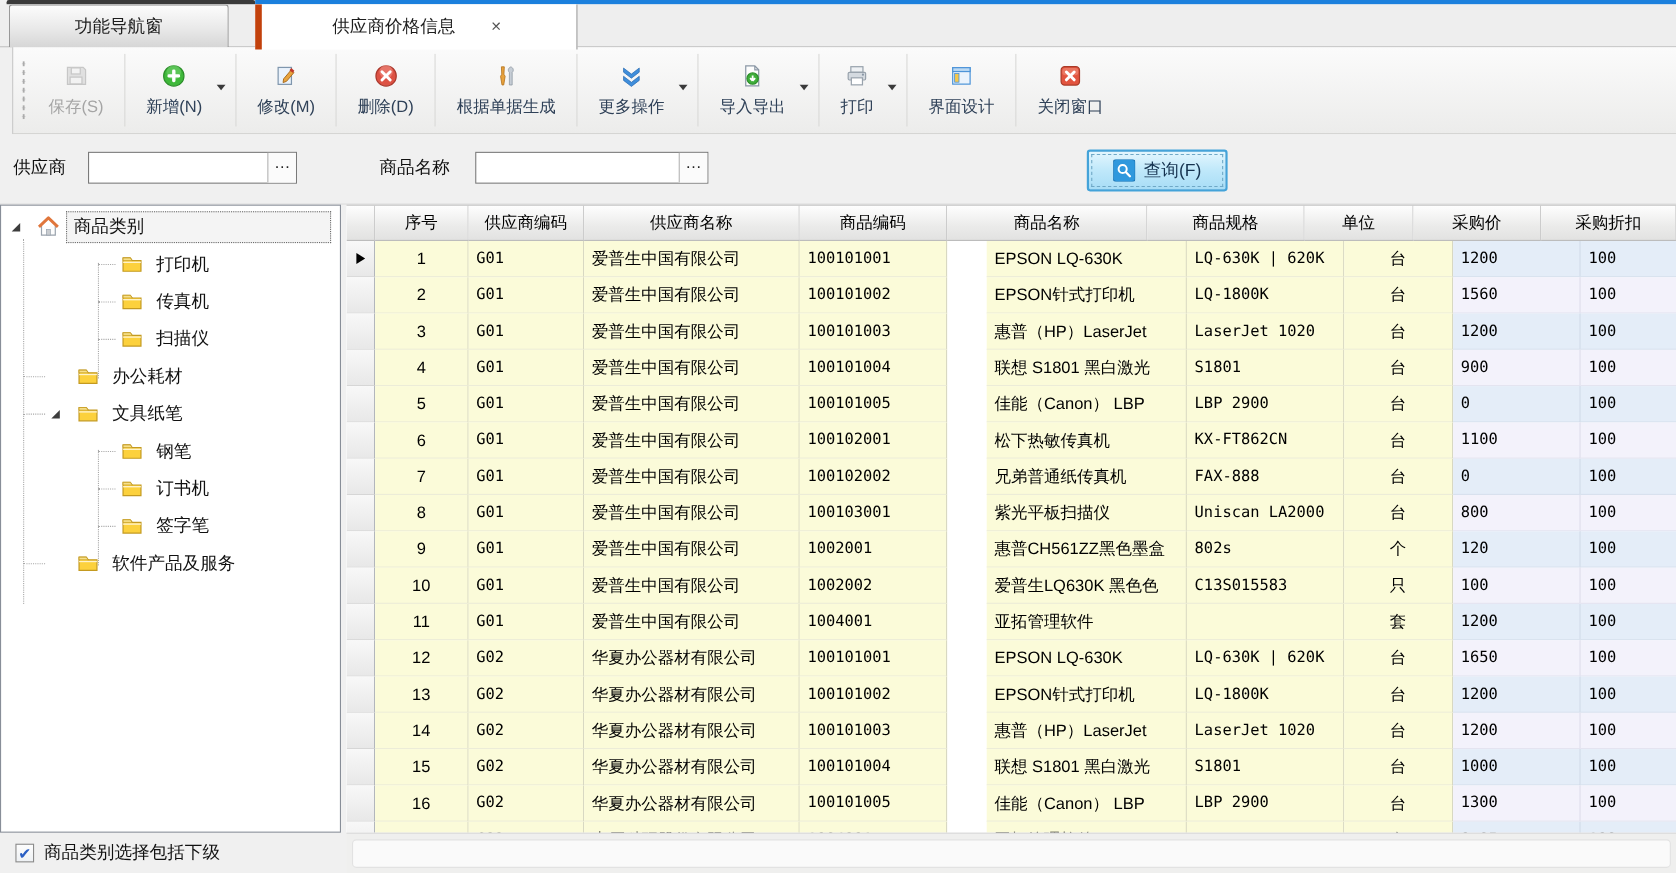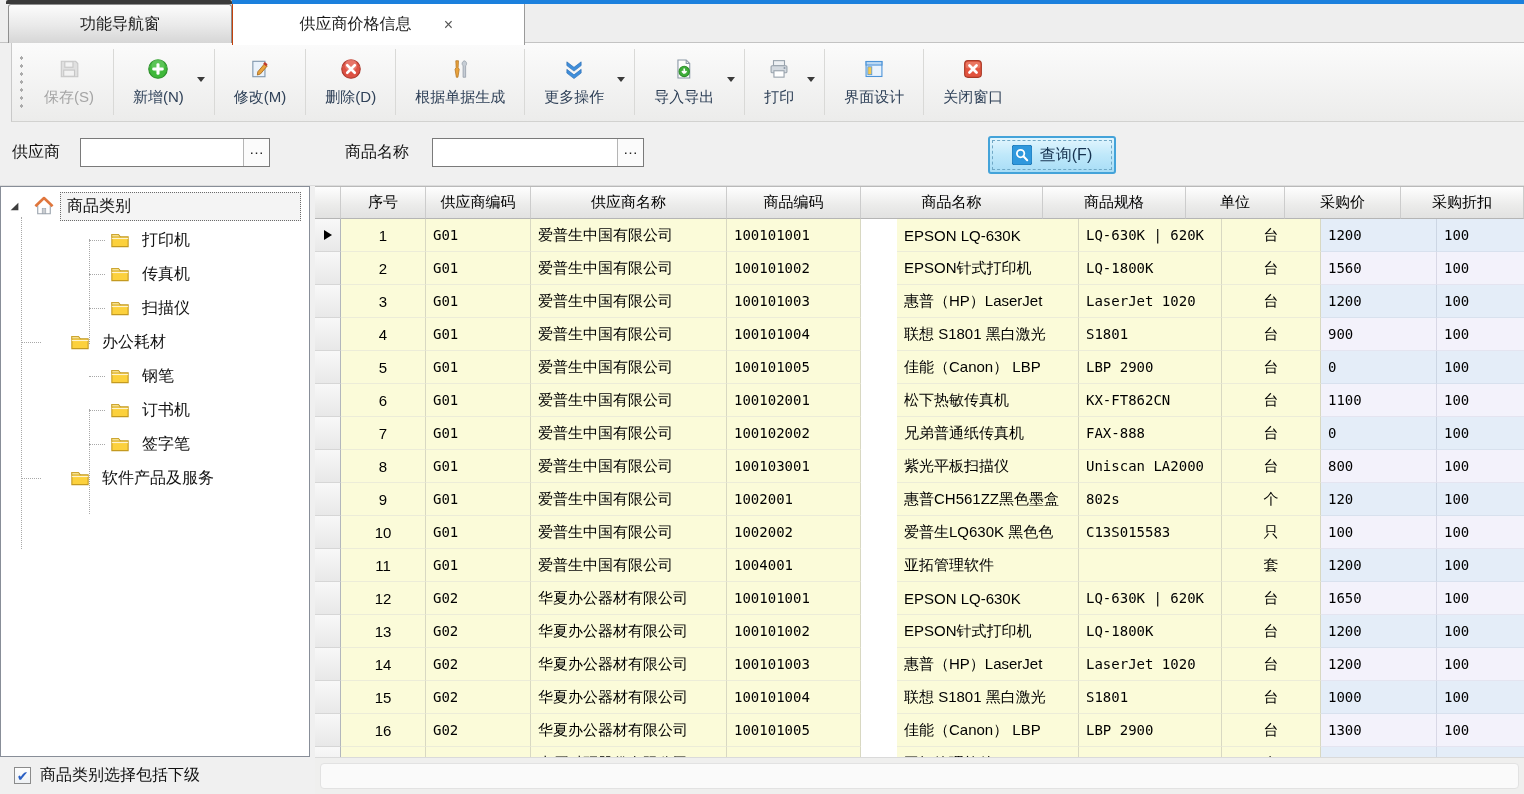--- a/index.html
+++ b/index.html
@@ -5,22 +5,22 @@
   * { box-sizing: border-box; margin: 0; padding: 0; }
   html,body { width:1524px; height:794px; }
   body { font-family: "Liberation Sans", "DejaVu Sans", sans-serif; background:#f0f0f0; }
   .app { position:relative; width:1524px; height:794px; background:#f0f0f0; overflow:hidden; }
 
   
   .topstrip-dark { position:absolute; left:6px; top:0; width:226px; height:4px; background:#3a3a3a; border-radius:2px 2px 0 0; }
   .topstrip-blue { position:absolute; left:232px; top:0; width:1292px; height:4px; background:#1b80dd; }
   .tabbar { position:absolute; left:0; top:4px; width:1524px; height:39px; background:#eeeeee; border-bottom:1px solid #c3c3c3; }
   .tab { position:absolute; top:0; height:39px; display:flex; align-items:center; justify-content:center; font-size:16px; color:#1d1d1d; }
-  .tab-inactive { left:8px; width:224px; background:linear-gradient(#fcfcfc,#e9e9e9 55%,#d6d6d6); border:1px solid #8f8f8f; border-bottom:none; border-radius:3px 3px 0 0; }
-  .tab-active { left:232px; width:293px; height:41px; background:#ffffff; border-left:1px solid #c2410c; border-right:1px solid #9a9a9a; z-index:3; gap:28px; }
+  .tab-inactive { left:8px; width:200px; background:linear-gradient(#fcfcfc,#e9e9e9 55%,#d6d6d6); border:1px solid #8f8f8f; border-bottom:none; border-radius:3px 3px 0 0; }
+  .tab-active { left:232px; width:293px; height:41px; background:#ffffff; border-left:6px solid #c2410c; border-right:1px solid #9a9a9a; z-index:3; gap:28px; }
   .tab-close { font-size:16px; color:#555; width:18px; text-align:center; cursor:default; }
 
   
   .toolbar { position:absolute; left:0; top:43px; width:1524px; height:79px; background:linear-gradient(#fbfbfb,#ececeb); border-bottom:1px solid #d2d2d0; border-left:1px solid #c9c9c9; display:flex; align-items:center; padding-left:4px;margin-left:11px; }
   .grip { width:6px; height:58px; margin:0 4px 0 2px; background-image:radial-gradient(#ababab 1.2px, transparent 1.3px); background-size:5px 8px; background-repeat:repeat-y; background-position:center; }
   .tsep { width:1px; height:66px; background:#d9d9d7; margin:0 3px; }
   .tb-wrap { display:flex; align-items:center; padding:0 6px; }
   .tbtn { display:flex; flex-direction:column; align-items:center; gap:7px; background:transparent; border:none; padding:4px 10px; font-family:inherit; font-size:15px; color:#2f4158; cursor:default; }
   .tb-wrap.is-disabled .tbtn { color:#a5a5a5; }
   .tb-wrap.is-disabled .tico svg { opacity:.55; filter:grayscale(1); }
@@ -330,20 +330,35 @@
           <span class="tree-spacer"></span>
           <span class="ticon">
             <svg viewBox="0 0 20 20">
               <path d="M2.6 5h6l1.6 2.2h7.2V16H2.6z" fill="#fcd13d" stroke="#c49a20"></path>
               <path d="M2.6 8.6h14.8" stroke="#fff" stroke-width="1.1" opacity=".75"></path>
               <path d="M2.6 5h6l1.6 2.2H2.6z" fill="#f7e08a" stroke="#c49a20" stroke-width=".6"></path>
             </svg>
           </span>
           <span class="tree-label">办公耗材</span>
         </div>
+        <div class="tree-row l1">
+          <span class="expander">
+            <svg viewBox="0 0 10 10">
+              <path d="M8.5 1.5v7h-7z" fill="#3d3d3d"></path>
+            </svg>
+          </span>
+          <span class="ticon">
+            <svg viewBox="0 0 20 20">
+              <path d="M2.6 5h6l1.6 2.2h7.2V16H2.6z" fill="#fcd13d" stroke="#c49a20"></path>
+              <path d="M2.6 8.6h14.8" stroke="#fff" stroke-width="1.1" opacity=".75"></path>
+              <path d="M2.6 5h6l1.6 2.2H2.6z" fill="#f7e08a" stroke="#c49a20" stroke-width=".6"></path>
+            </svg>
+          </span>
+          <span class="tree-label">文具纸笔</span>
+        </div>
         <div class="tree-row l2">
           <span class="ticon">
             <svg viewBox="0 0 20 20">
               <path d="M2.6 5h6l1.6 2.2h7.2V16H2.6z" fill="#fcd13d" stroke="#c49a20"></path>
               <path d="M2.6 8.6h14.8" stroke="#fff" stroke-width="1.1" opacity=".75"></path>
               <path d="M2.6 5h6l1.6 2.2H2.6z" fill="#f7e08a" stroke="#c49a20" stroke-width=".6"></path>
             </svg>
           </span>
           <span class="tree-label">钢笔</span>
         </div>

